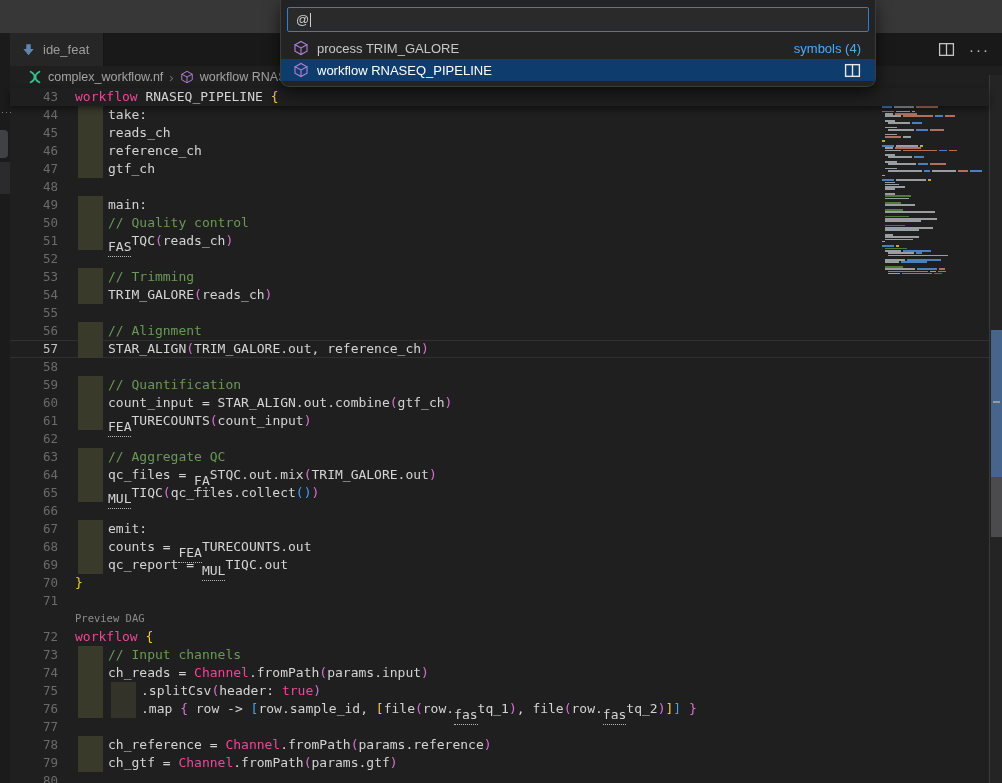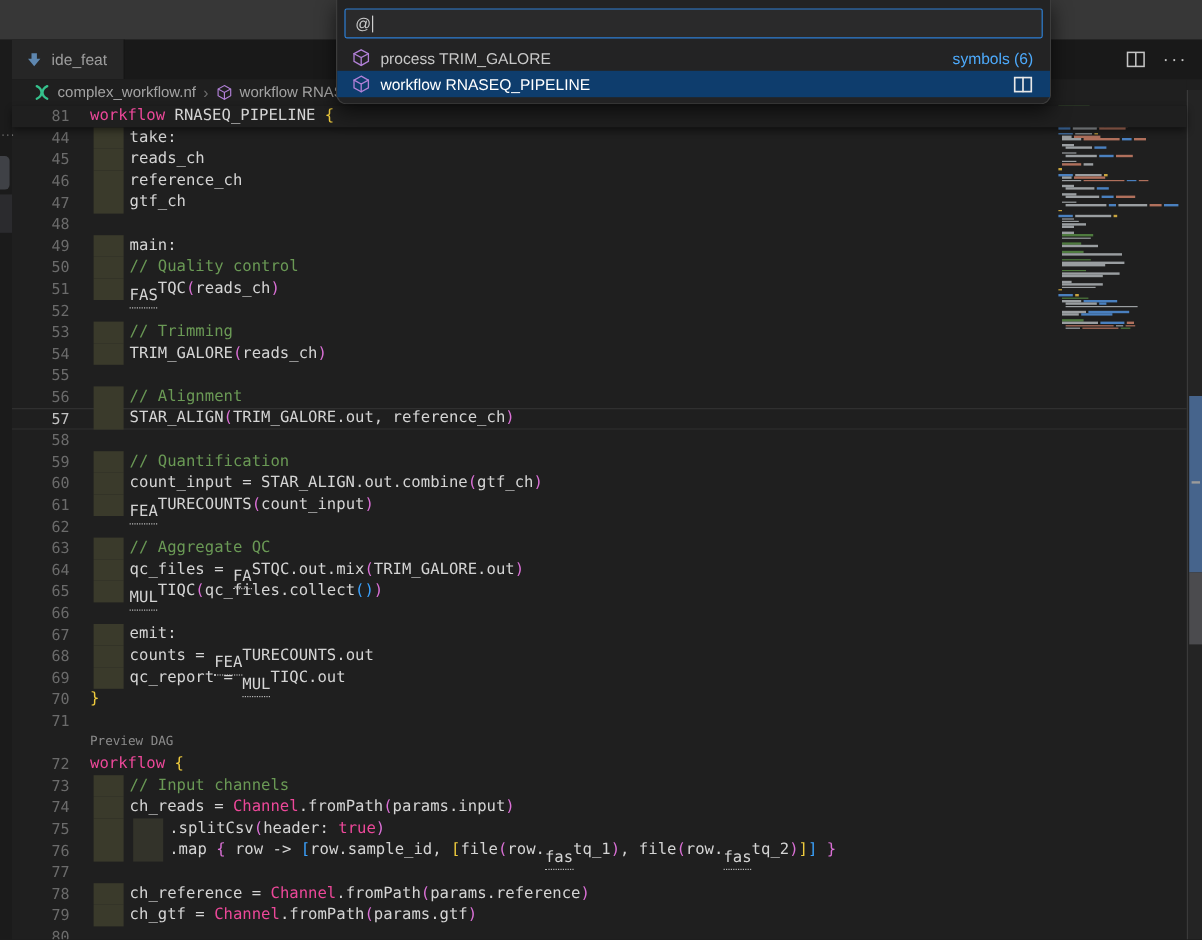--- a/index.html
+++ b/index.html
@@ -108,21 +108,21 @@
   </svg>
   <span>complex_workflow.nf</span>
   <span class="sep">›</span>
   <svg class="bicon" viewBox="0 0 16 16">
     <path d="M8 1.5 L14 4.8 V11.2 L8 14.5 L2 11.2 V4.8 Z" fill="none" stroke="#B180D7" stroke-width="1.1"></path>
     <path d="M2 4.8 L8 8 L14 4.8 M8 8 V14.5" fill="none" stroke="#B180D7" stroke-width="1.1"></path>
   </svg>
   <span>workflow RNASEQ_PIPELINE</span>
 </div>
 
-<div class="sticky code-font" id="sticky"><div class="ln">81</div><div class="lcontent"><span class="tok-kw">workflow</span><span class="tok-id"> RNASEQ_PIPELINE </span><span class="tok-b1">{</span></div></div>
+<div class="sticky code-font" id="sticky"><div class="ln">43</div><div class="lcontent"><span class="tok-kw">workflow</span><span class="tok-id"> RNASEQ_PIPELINE </span><span class="tok-b1">{</span></div></div>
 
 <div class="editor-area code-font" id="editor"><div class="crow"><div class="ln">44</div><div class="lcontent"><span class="ib"></span><span class="tok-id">take:</span></div></div><div class="crow"><div class="ln">45</div><div class="lcontent"><span class="ib"></span><span class="tok-id">reads_ch</span></div></div><div class="crow"><div class="ln">46</div><div class="lcontent"><span class="ib"></span><span class="tok-id">reference_ch</span></div></div><div class="crow"><div class="ln">47</div><div class="lcontent"><span class="ib"></span><span class="tok-id">gtf_ch</span></div></div><div class="crow"><div class="ln">48</div><div class="lcontent"></div></div><div class="crow"><div class="ln">49</div><div class="lcontent"><span class="ib"></span><span class="tok-id">main:</span></div></div><div class="crow"><div class="ln">50</div><div class="lcontent"><span class="ib"></span><span class="tok-cm">// Quality control</span></div></div><div class="crow"><div class="ln">51</div><div class="lcontent"><span class="ib"></span><span class="tok-u">FAS</span><span class="tok-id">TQC</span><span class="tok-b2">(</span><span class="tok-id">reads_ch</span><span class="tok-b2">)</span></div></div><div class="crow"><div class="ln">52</div><div class="lcontent"></div></div><div class="crow"><div class="ln">53</div><div class="lcontent"><span class="ib"></span><span class="tok-cm">// Trimming</span></div></div><div class="crow"><div class="ln">54</div><div class="lcontent"><span class="ib"></span><span class="tok-id">TRIM_GALORE</span><span class="tok-b2">(</span><span class="tok-id">reads_ch</span><span class="tok-b2">)</span></div></div><div class="crow"><div class="ln">55</div><div class="lcontent"></div></div><div class="crow"><div class="ln">56</div><div class="lcontent"><span class="ib"></span><span class="tok-cm">// Alignment</span></div></div><div class="crow cur"><div class="ln">57</div><div class="lcontent"><span class="ib"></span><span class="tok-id">STAR_ALIGN</span><span class="tok-b2">(</span><span class="tok-id">TRIM_GALORE.out, reference_ch</span><span class="tok-b2">)</span></div></div><div class="crow"><div class="ln">58</div><div class="lcontent"></div></div><div class="crow"><div class="ln">59</div><div class="lcontent"><span class="ib"></span><span class="tok-cm">// Quantification</span></div></div><div class="crow"><div class="ln">60</div><div class="lcontent"><span class="ib"></span><span class="tok-id">count_input = STAR_ALIGN.out.combine</span><span class="tok-b2">(</span><span class="tok-id">gtf_ch</span><span class="tok-b2">)</span></div></div><div class="crow"><div class="ln">61</div><div class="lcontent"><span class="ib"></span><span class="tok-u">FEA</span><span class="tok-id">TURECOUNTS</span><span class="tok-b2">(</span><span class="tok-id">count_input</span><span class="tok-b2">)</span></div></div><div class="crow"><div class="ln">62</div><div class="lcontent"></div></div><div class="crow"><div class="ln">63</div><div class="lcontent"><span class="ib"></span><span class="tok-cm">// Aggregate QC</span></div></div><div class="crow"><div class="ln">64</div><div class="lcontent"><span class="ib"></span><span class="tok-id">qc_files = </span><span class="tok-u">FA</span><span class="tok-id">STQC.out.mix</span><span class="tok-b2">(</span><span class="tok-id">TRIM_GALORE.out</span><span class="tok-b2">)</span></div></div><div class="crow"><div class="ln">65</div><div class="lcontent"><span class="ib"></span><span class="tok-u">MUL</span><span class="tok-id">TIQC</span><span class="tok-b2">(</span><span class="tok-id">qc_files.collect</span><span class="tok-b3">()</span><span class="tok-b2">)</span></div></div><div class="crow"><div class="ln">66</div><div class="lcontent"></div></div><div class="crow"><div class="ln">67</div><div class="lcontent"><span class="ib"></span><span class="tok-id">emit:</span></div></div><div class="crow"><div class="ln">68</div><div class="lcontent"><span class="ib"></span><span class="tok-id">counts = </span><span class="tok-u">FEA</span><span class="tok-id">TURECOUNTS.out</span></div></div><div class="crow"><div class="ln">69</div><div class="lcontent"><span class="ib"></span><span class="tok-id">qc_report = </span><span class="tok-u">MUL</span><span class="tok-id">TIQC.out</span></div></div><div class="crow"><div class="ln">70</div><div class="lcontent"><span class="tok-b1">}</span></div></div><div class="crow"><div class="ln">71</div><div class="lcontent"></div></div><div class="codelens-row"><span class="codelens">Preview DAG</span></div><div class="crow"><div class="ln">72</div><div class="lcontent"><span class="tok-kw">workflow</span><span class="tok-id"> </span><span class="tok-b1">{</span></div></div><div class="crow"><div class="ln">73</div><div class="lcontent"><span class="ib"></span><span class="tok-cm">// Input channels</span></div></div><div class="crow"><div class="ln">74</div><div class="lcontent"><span class="ib"></span><span class="tok-id">ch_reads = </span><span class="tok-kw">Channel</span><span class="tok-id">.fromPath</span><span class="tok-b2">(</span><span class="tok-id">params.input</span><span class="tok-b2">)</span></div></div><div class="crow"><div class="ln">75</div><div class="lcontent"><span class="ib"></span><span class="ib ib2"></span><span class="tok-id">.splitCsv</span><span class="tok-b2">(</span><span class="tok-id">header: </span><span class="tok-kw">true</span><span class="tok-b2">)</span></div></div><div class="crow"><div class="ln">76</div><div class="lcontent"><span class="ib"></span><span class="ib ib2"></span><span class="tok-id">.map </span><span class="tok-b2">{</span><span class="tok-id"> row -&gt; </span><span class="tok-b3">[</span><span class="tok-id">row.sample_id, </span><span class="tok-b4">[</span><span class="tok-id">file</span><span class="tok-b2">(</span><span class="tok-id">row.</span><span class="tok-u">fas</span><span class="tok-id">tq_1</span><span class="tok-b2">)</span><span class="tok-id">, file</span><span class="tok-b2">(</span><span class="tok-id">row.</span><span class="tok-u">fas</span><span class="tok-id">tq_2</span><span class="tok-b2">)</span><span class="tok-b4">]</span><span class="tok-b3">]</span><span class="tok-id"> </span><span class="tok-b2">}</span></div></div><div class="crow"><div class="ln">77</div><div class="lcontent"></div></div><div class="crow"><div class="ln">78</div><div class="lcontent"><span class="ib"></span><span class="tok-id">ch_reference = </span><span class="tok-kw">Channel</span><span class="tok-id">.fromPath</span><span class="tok-b2">(</span><span class="tok-id">params.reference</span><span class="tok-b2">)</span></div></div><div class="crow"><div class="ln">79</div><div class="lcontent"><span class="ib"></span><span class="tok-id">ch_gtf = </span><span class="tok-kw">Channel</span><span class="tok-id">.fromPath</span><span class="tok-b2">(</span><span class="tok-id">params.gtf</span><span class="tok-b2">)</span></div></div><div class="crow"><div class="ln">80</div><div class="lcontent"></div></div></div>
 
 <div class="minimap" id="minimap">
     <div class="mline" style="padding-left: 0px;">
       <span class="mseg" style="width: 26px; background: rgb(78, 122, 62);"></span>
     </div>
     <div class="mline"></div>
     <div class="mline" style="padding-left: 0px;">
       <span class="mseg" style="width: 3px; background: rgb(78, 122, 62);"></span>
@@ -377,21 +377,21 @@
     <span class="qp-query">@</span>
     <span class="caret"></span>
   </div>
   <div id="qp-list">
       <div class="qp-item">
         <svg viewBox="0 0 16 16" class="qicon">
           <path d="M8 1.5 L14 4.8 V11.2 L8 14.5 L2 11.2 V4.8 Z" stroke="#B180D7" fill="none" stroke-width="1.1" stroke-linecap="round"></path>
           <path d="M2 4.8 L8 8 L14 4.8 M8 8 V14.5" stroke="#B180D7" fill="none" stroke-width="1.1" stroke-linecap="round"></path>
         </svg>
         <span>process TRIM_GALORE</span>
-        <span class="qp-badge">symbols (6)</span>
+        <span class="qp-badge">symbols (4)</span>
       </div>
       <div class="qp-item selected">
         <svg viewBox="0 0 16 16" class="qicon">
           <path d="M8 1.5 L14 4.8 V11.2 L8 14.5 L2 11.2 V4.8 Z" stroke="#B180D7" fill="none" stroke-width="1.1" stroke-linecap="round"></path>
           <path d="M2 4.8 L8 8 L14 4.8 M8 8 V14.5" stroke="#B180D7" fill="none" stroke-width="1.1" stroke-linecap="round"></path>
         </svg>
         <span>workflow RNASEQ_PIPELINE</span>
         <svg viewBox="0 0 16 16" class="qp-action" style="margin-left: auto;">
           <rect x="1.5" y="2.5" width="13" height="11" fill="none" stroke="#e8e8e8" stroke-width="1.3"></rect>
           <path d="M8 2.5 L8 13.5" stroke="#e8e8e8" fill="none" stroke-width="1.3" stroke-linecap="round"></path>

